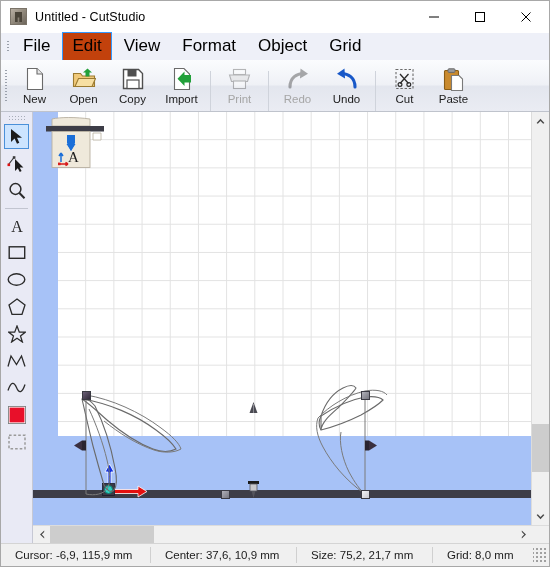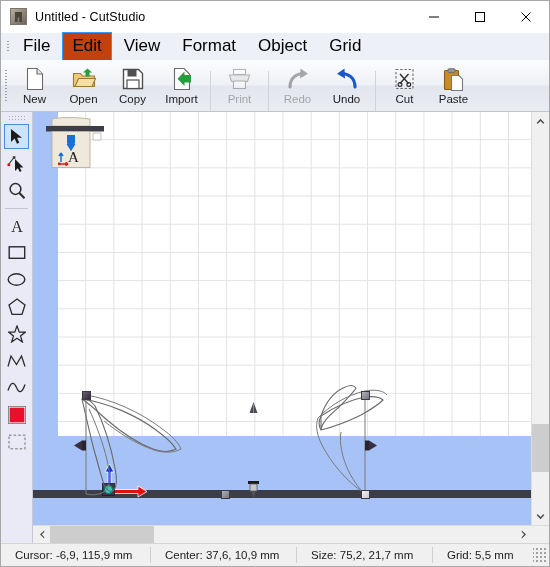--- a/index.html
+++ b/index.html
@@ -634,17 +634,17 @@
         </div>
         <div class="corner"></div>
       </div>
     </div>
   </div>
 
   <div class="statusbar">
     <div class="st-cell st-1">Cursor: -6,9, 115,9 mm</div>
     <div class="st-cell st-2">Center: 37,6, 10,9 mm</div>
     <div class="st-cell st-3">Size: 75,2, 21,7 mm</div>
-    <div class="st-cell st-4">Grid: 5,5 mm</div>
+    <div class="st-cell st-4">Grid: 8,0 mm</div>
     <div class="st-grip"></div>
   </div>
 
 </div>
 
 </body></html>

